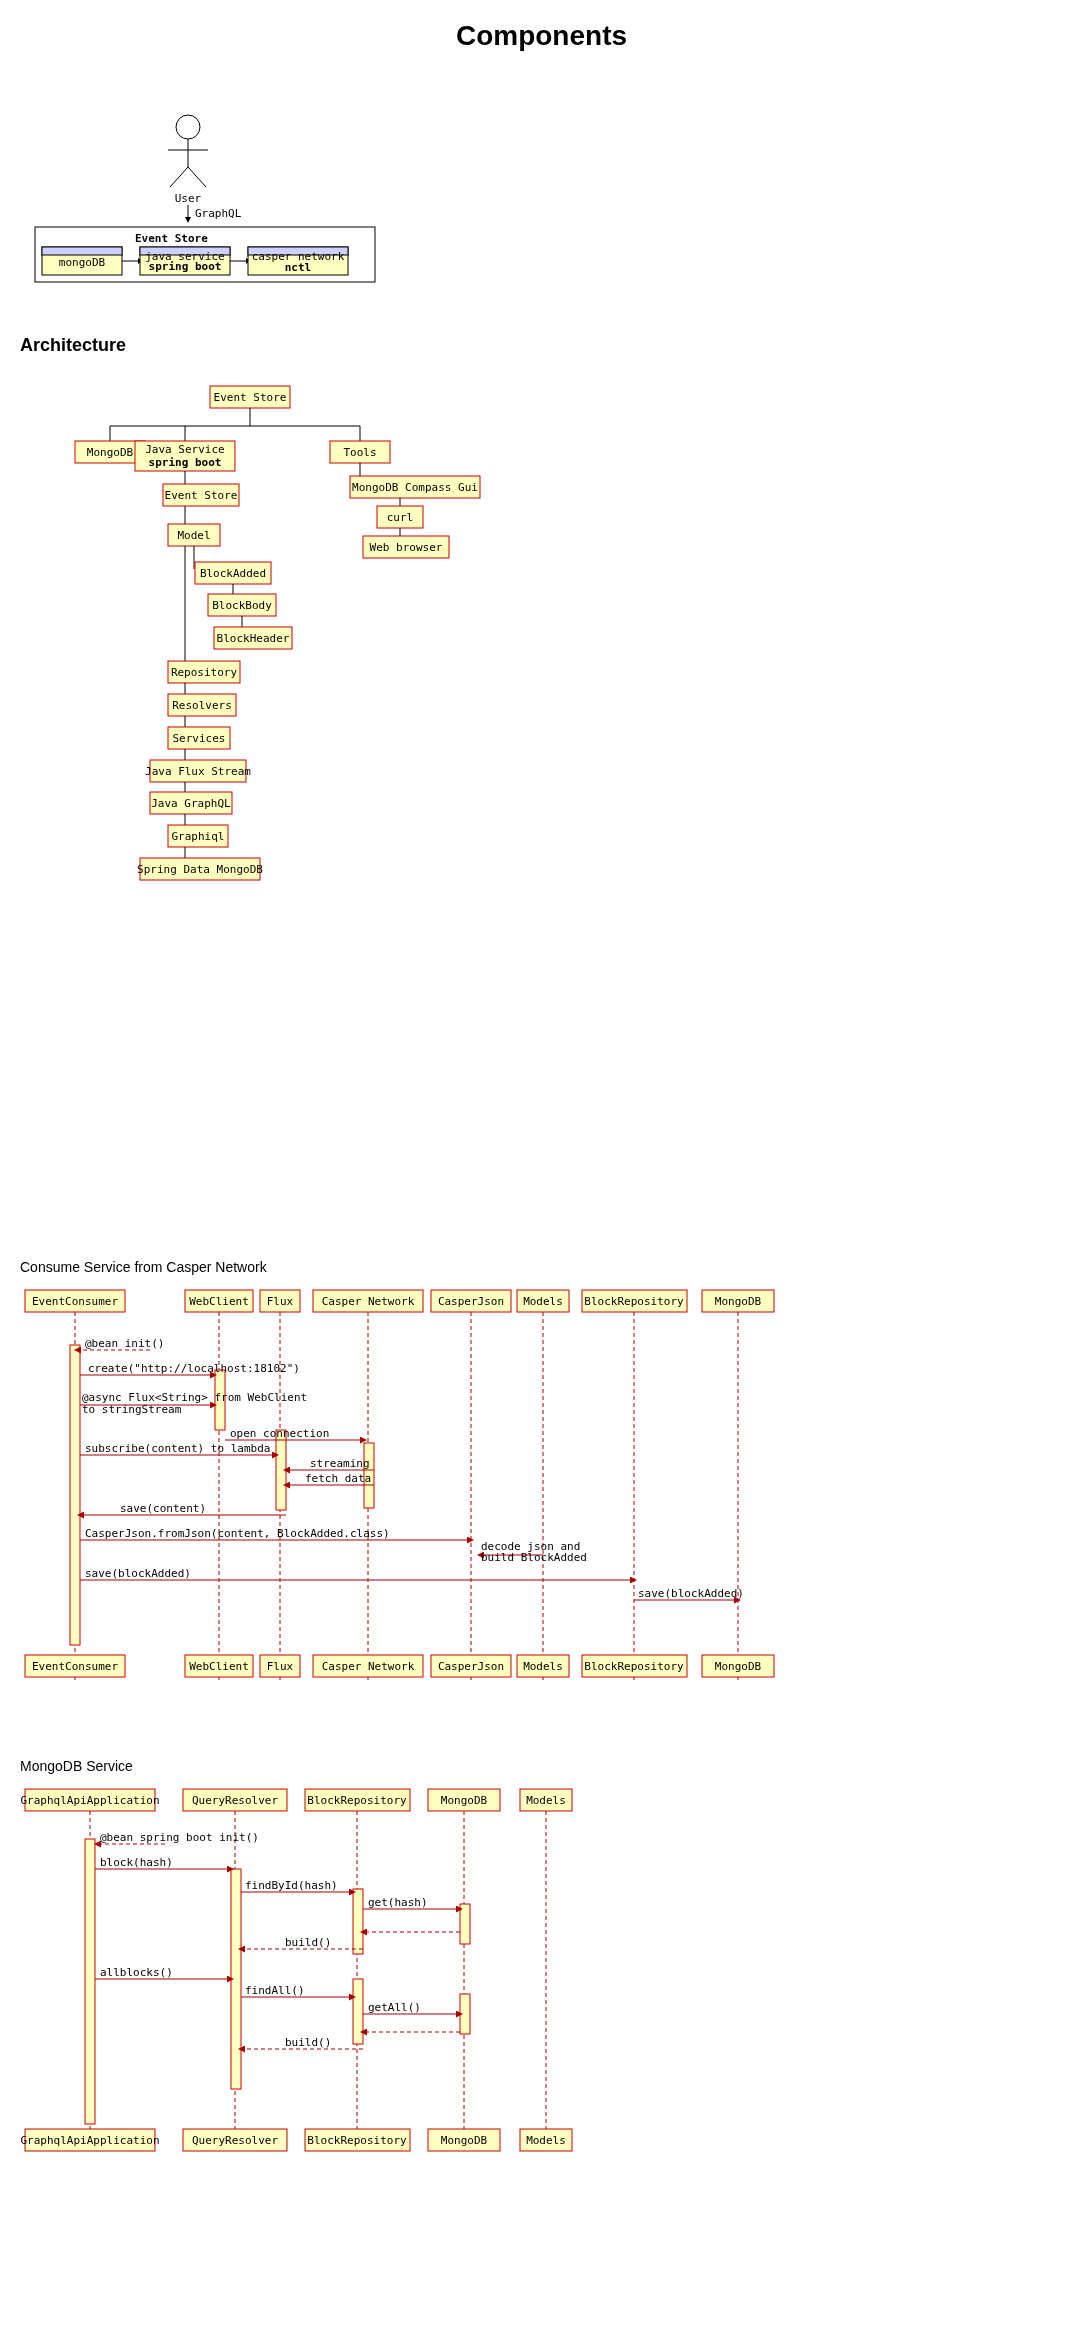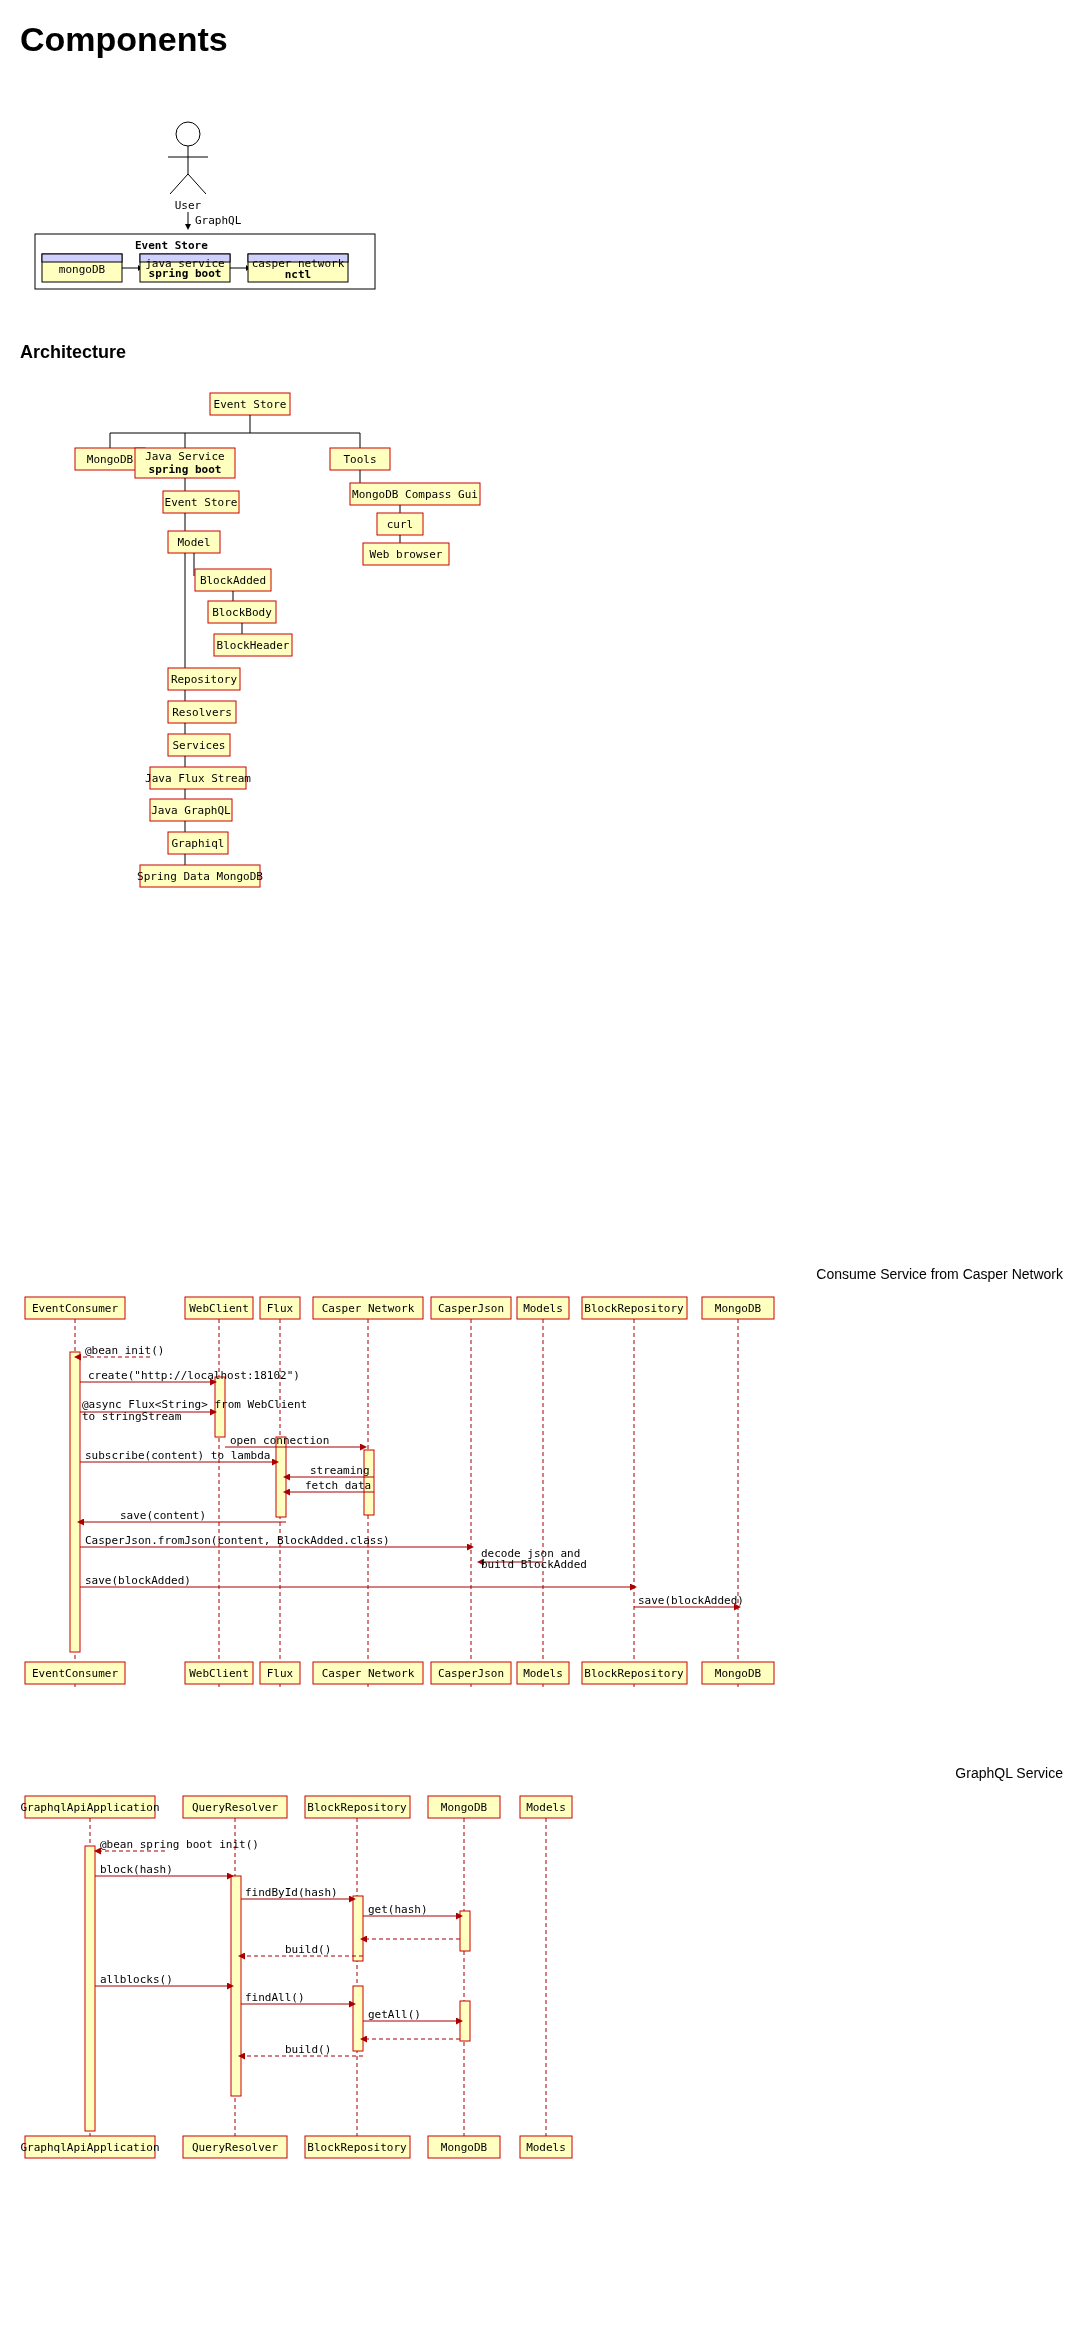--- a/index.html
+++ b/index.html
@@ -4,27 +4,27 @@
   <style>
     * { box-sizing: border-box; margin: 0; padding: 0; }
     body {
       font-family: monospace;
       background: #fff;
       color: #000;
       font-size: 12px;
       padding: 20px;
       width: 1083px;
     }
-    h1 { font-size: 34px; font-weight: bold; margin-bottom: 20px; font-family: sans-serif; }
+    h1 { font-size: 28px; font-weight: bold; margin-bottom: 20px; font-family: sans-serif; text-align: center; }
     h2 { font-size: 18px; font-weight: bold; margin-bottom: 20px; font-family: sans-serif; }
 
     .section { margin-bottom: 40px; }
 
     .seq-title {
-      text-align: right;
+      text-align: left;
       font-size: 14px;
       margin-bottom: 10px;
       font-family: sans-serif;
     }
 
     svg text { font-family: monospace; font-size: 11px; }
   </style>
 </head>
 <body>
 
@@ -286,21 +286,21 @@
     <rect x="562" y="370" width="105" height="22" fill="#ffffc0" stroke="#cc0000" stroke-width="1"></rect>
     <text x="614" y="385" text-anchor="middle" font-family="monospace" font-size="11">BlockRepository</text>
 
     <rect x="682" y="370" width="72" height="22" fill="#ffffc0" stroke="#cc0000" stroke-width="1"></rect>
     <text x="718" y="385" text-anchor="middle" font-family="monospace" font-size="11">MongoDB</text>
 
   </svg>
 </div>
 
 <div class="section">
-  <p class="seq-title">GraphQL Service</p>
+  <p class="seq-title">MongoDB Service</p>
 
   <svg width="700" height="400">
     <defs>
       <marker id="arr-r2" markerWidth="7" markerHeight="7" refX="4" refY="3.5" orient="auto">
         <polygon points="0,0 7,3.5 0,7" fill="#aa0000"></polygon>
       </marker>
     </defs>
 
     <rect x="5" y="5" width="130" height="22" fill="#ffffc0" stroke="#cc0000" stroke-width="1"></rect>
     <text x="70" y="20" text-anchor="middle" font-family="monospace" font-size="11">GraphqlApiApplication</text>

